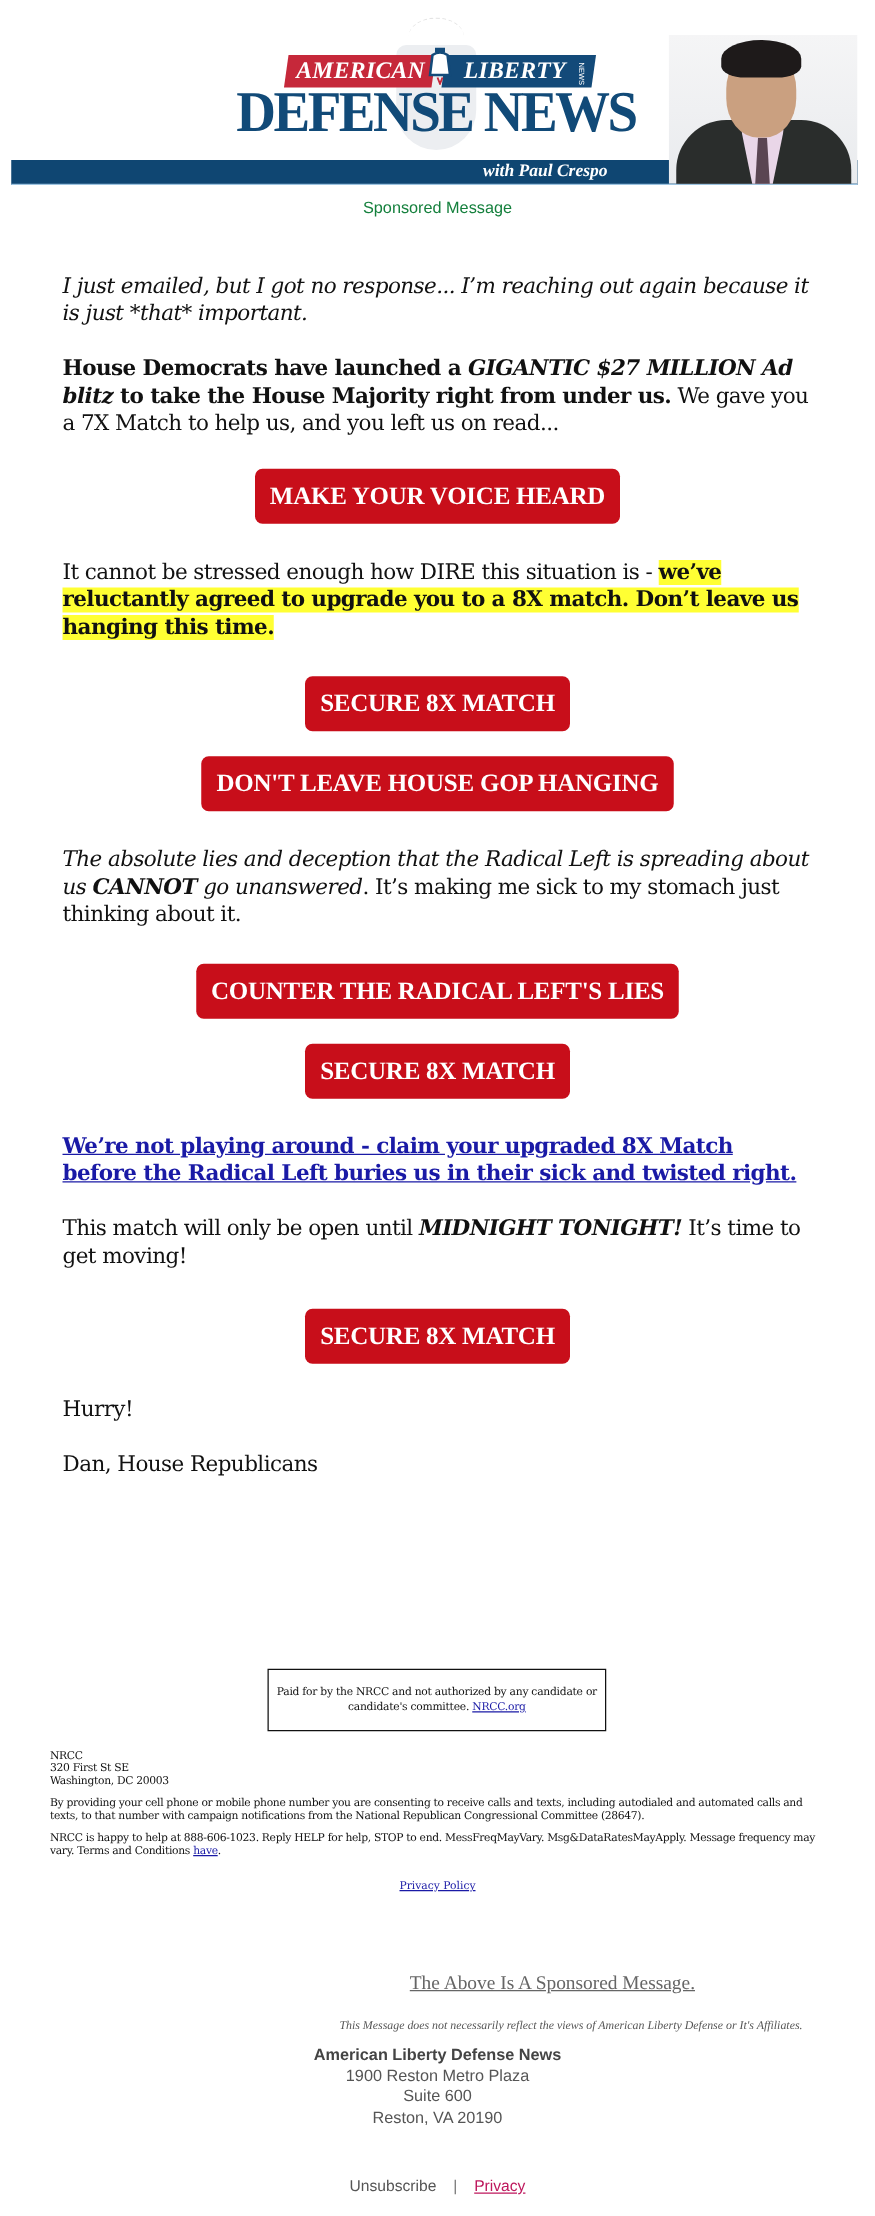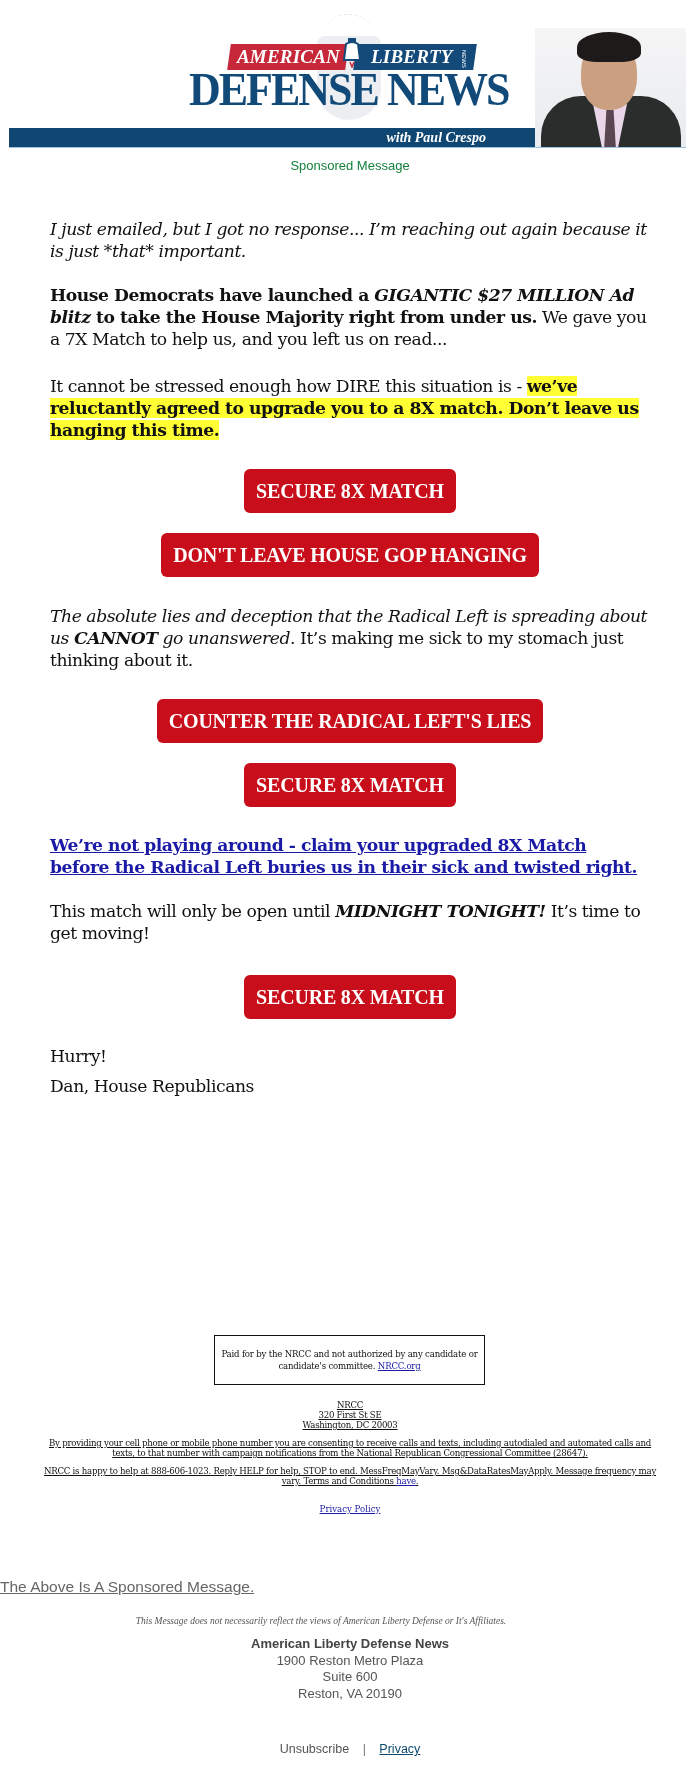--- a/index.html
+++ b/index.html
@@ -219,58 +219,56 @@
     padding-top: 12px;
     color: #111;
     letter-spacing: -0.2px;
   }
   .legal-box a { color: #1a1aa6; text-decoration: underline; }
 
   .legal-text {
     position: absolute;
     left: 40px; top: 1400px;
     width: 620px;
-    text-align: center;
     font-family: "DejaVu Serif", serif;
     font-size: 8.6px;
     line-height: 10px;
     color: #111;
     letter-spacing: -0.25px;
-    text-decoration: underline;
   }
   .legal-text p { margin-bottom: 8px; }
   .legal-text a { color: #1a1aa6; text-decoration: underline; }
 
   .privacy-policy {
     position: absolute;
     left: 0; top: 1504px;
     width: 700px;
     text-align: center;
     font-family: "DejaVu Serif", serif;
     font-size: 8.6px;
   }
   .privacy-policy a { color: #1a1aa6; text-decoration: underline; }
 
   
   .above-sponsored {
     position: absolute;
     left: 0; top: 1578px;
     width: 556px;
-    text-align: left;
-    font-family: Liberation Sans, sans-serif;
+    text-align: right;
+    font-family: Liberation Serif, serif;
     font-size: 15.5px;
     color: #666;
   }
   .above-sponsored a { color: #666; text-decoration: underline; }
 
   .disclaimer {
     position: absolute;
     left: 0; top: 1616px;
     width: 642px;
-    text-align: center;
+    text-align: right;
     font-family: "Liberation Serif", serif;
     font-style: italic;
     font-size: 9.5px;
     color: #555;
   }
   .address {
     position: absolute;
     left: 0; top: 1636px;
     width: 700px;
     text-align: center;
@@ -284,21 +282,21 @@
   .bottom-links {
     position: absolute;
     left: 0; top: 1742px;
     width: 700px;
     text-align: center;
     font-family: "Liberation Sans", sans-serif;
     font-size: 12.5px;
     color: #555;
   }
   .bottom-links .sep { margin: 0 10px; color: #777; }
-  .bottom-links a.privacy { color: #0c4a6e; text-decoration: underline; }
+  .bottom-links a.privacy { color: #be185d; text-decoration: underline; }
   .bottom-links a.unsub { color: #555; text-decoration: none; }
 </style>
 </head>
 <body>
 
 <div class="header">
   <div class="rays"></div>
   <div class="shield"></div>
 
   <div class="logo-top">
@@ -331,20 +329,23 @@
 </div>
 
 <div class="sponsored-top">Sponsored Message</div>
 
 <div class="content">
 
   <p class="para" style="font-style: italic; margin-bottom: 22px;">I just emailed, but I got no response... I’m reaching out again because it is just *that* important.</p>
 
   <p class="para" style="margin-bottom: 25px;"><b>House Democrats have launched a </b><b><i>GIGANTIC $27 MILLION Ad blitz</i></b><b> to take the House Majority right from under us.</b><span> We gave you a 7X Match to help us, and you left us on read...</span></p>
 
+  <div class="btn-wrap" style="margin-bottom: 28px;">
+    <a class="btn">MAKE YOUR VOICE HEARD</a>
+  </div>
 
   <p class="para" style="margin-bottom: 28px;"><span>It cannot be stressed enough how DIRE this situation is - </span><b class="hl">we’ve reluctantly agreed to upgrade you to a 8X match. Don’t leave us hanging this time.</b></p>
 
   <div class="btn-wrap" style="margin-bottom: 20px;">
     <a class="btn">SECURE 8X MATCH</a>
   </div>
 
   <div class="btn-wrap" style="margin-bottom: 28px;">
     <a class="btn">DON'T LEAVE HOUSE GOP HANGING</a>
   </div>
@@ -360,21 +361,21 @@
   </div>
 
   <a class="link-para" style="margin-bottom: 22px;">We’re not playing around - claim your upgraded 8X Match before the Radical Left buries us in their sick and twisted right.</a>
 
   <p class="para" style="margin-bottom: 31px;"><span>This match will only be open until </span><b><i>MIDNIGHT TONIGHT!</i></b><span> It’s time to get moving!</span></p>
 
   <div class="btn-wrap" style="margin-bottom: 26px;">
     <a class="btn">SECURE 8X MATCH</a>
   </div>
 
-  <p class="para" style="margin-bottom: 8px;">Hurry!</p>
+  <p class="para" style="margin-bottom: 22px;">Hurry!</p>
 
   <p class="para">Dan, House Republicans</p>
 </div>
 
 <div class="legal-box">
   <span>Paid for by the NRCC and not authorized by any candidate or candidate's committee.</span>
   <a>NRCC.org</a>
 </div>
 
 <div class="legal-text">

